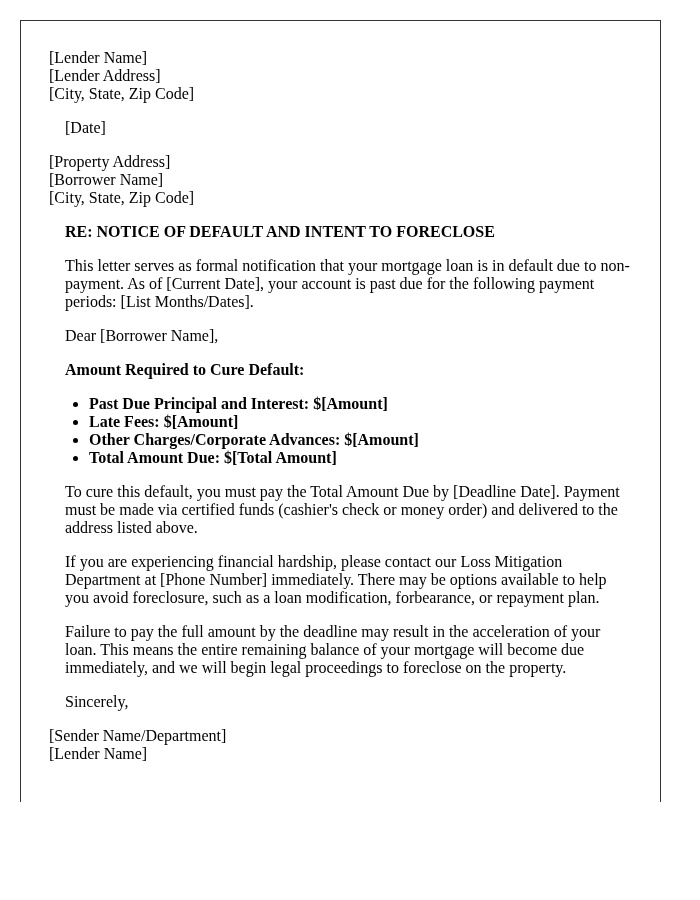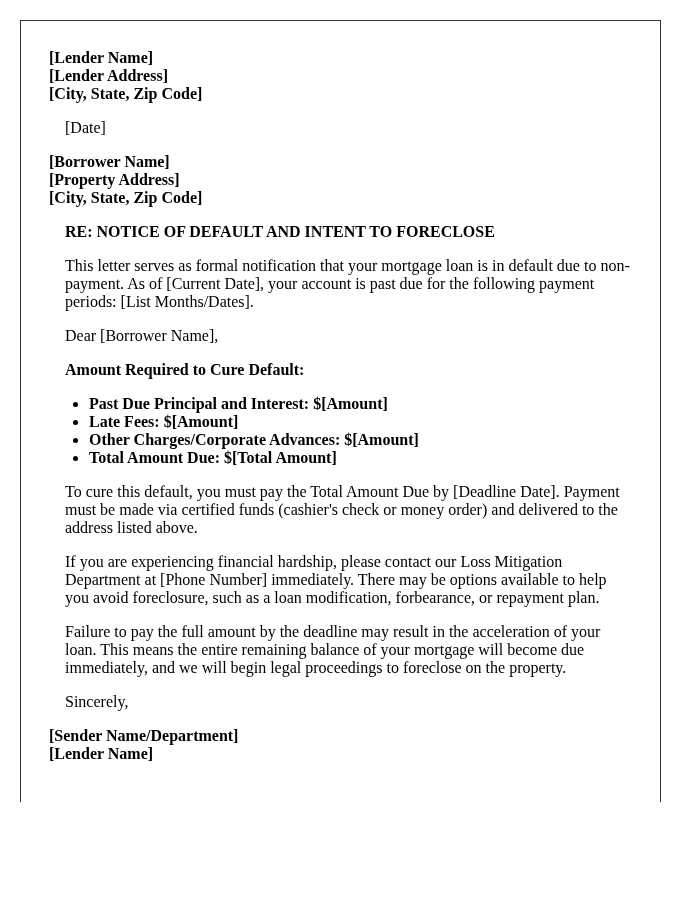--- a/index.html
+++ b/index.html
@@ -33,21 +33,20 @@
       padding: 28px 28px 40px 28px;
       border: 1px solid #333333;
       background: #ffffff;
       min-height: 900px;
     }
     .letter p {
       margin: 0 0 16px 16px;
     }
     .block {
       margin: 0 0 16px 0;
-      font-weight: bold;
     }
     .block div {
       margin: 0;
     }
     .heading {
       font-weight: bold;
       font-family: Liberation Serif, serif;
     }
     .letter ul {
       margin: 0 0 16px 0;
@@ -69,22 +68,22 @@
 
     <div class="block">
       <div>[Lender Name]</div>
       <div>[Lender Address]</div>
       <div>[City, State, Zip Code]</div>
     </div>
 
     <p>[Date]</p>
 
     <div class="block">
+      <div>[Property Address]</div>
       <div>[Borrower Name]</div>
-      <div>[Property Address]</div>
       <div>[City, State, Zip Code]</div>
     </div>
 
     <p class="heading">RE: NOTICE OF DEFAULT AND INTENT TO FORECLOSE</p>
 
 
     <p>This letter serves as formal notification that your mortgage loan is in default due to non-payment. As of [Current Date], your account is past due for the following payment periods: [List Months/Dates].</p>
 
     <p>Dear [Borrower Name],</p>
 

